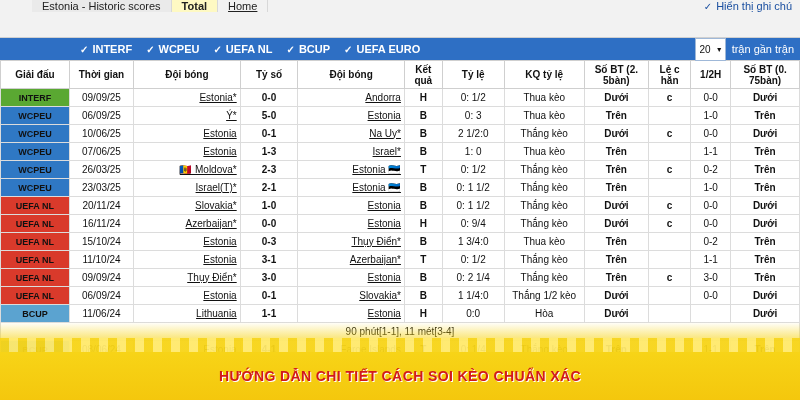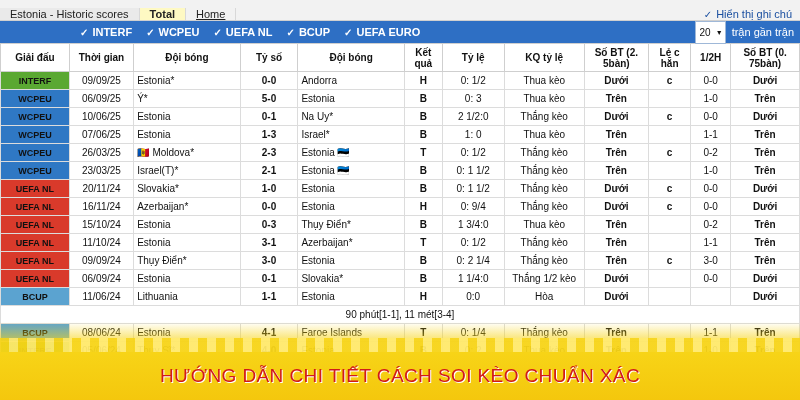--- a/index.html
+++ b/index.html
@@ -7,25 +7,26 @@
   body {
     width: 800px; height: 400px;
     font-family: "Liberation Sans", sans-serif;
     background: #ffffff;
     overflow: hidden;
     position: relative;
   }
 
   
   .tabbar {
-    display:flex; align-items:flex-end;
-    height: 21px;
+    display:flex; align-items:flex-start;
+    height: 38px;
     background: #f2f2f2;
     border-bottom: 1px solid #d0d0d0;
     font-size: 11px;
+    padding-left: 32px;
   }
   .tab {
     display:flex; align-items:center;
     padding: 0 10px;
     border-right: 1px solid #d8d8d8;
     color:#222;
     white-space: nowrap;
   }
   .tab.title { background:#eaeaea; color:#222; }
   .tab.active { background:#fef9c3; font-weight:bold; }
@@ -88,21 +89,21 @@
     overflow:hidden;
     text-overflow: ellipsis;
   }
   .c-league { text-align:center; color:#fff; font-weight:bold; font-size:9px; }
   .lg-INTERF { background:#5aa832; }
   .lg-WCPEU  { background:#2f78c4; }
   .lg-UEFANL { background:#d93a2b; }
   .lg-BCUP   { background:#5ba3d0; }
   .lg-UEFAEUR{ background:#e07b1e; }
   .c-date { text-align:center; }
-  .c-team { text-align:left; }
+  .c-team { text-align:right;text-decoration:underline; }
   .c-score { text-align:center; font-weight:bold; }
   .c-res { text-align:center; font-weight:bold; }
   .c-ratio { text-align:center; }
   .c-kq { text-align:center; font-weight:normal; }
   .c-bt { text-align:center; font-weight:bold; }
   .c-le { text-align:center; font-weight:bold; }
   .c-h { text-align:center; }
   .c-bt75 { text-align:center; font-weight:bold; }
 
   .red { color:#d11a1a; }
@@ -113,22 +114,22 @@
 
   
   .banner {
     position:absolute; left:0; right:0; bottom:0;
     height: 48px;
     background: linear-gradient(180deg,#f7d417 0%, #f4c70d 100%);
     display:flex; align-items:center; justify-content:center;
   }
   .banner-text {
     color:#d11a1a;
-    font-weight:normal;
-    font-size: 19px;
+    font-weight:bold;
+    font-size: 14px;
     letter-spacing: .4px;
     text-shadow: 1px 1px 0 #fff;
     white-space:nowrap;
   }
   .banner-stripes {
     position:absolute; left:0; right:0; bottom:48px; height:14px;
     background: repeating-linear-gradient(90deg,#f7d417 0 9px, #ffe96b 9px 18px);
     opacity:.95;
   }
   .fade {

